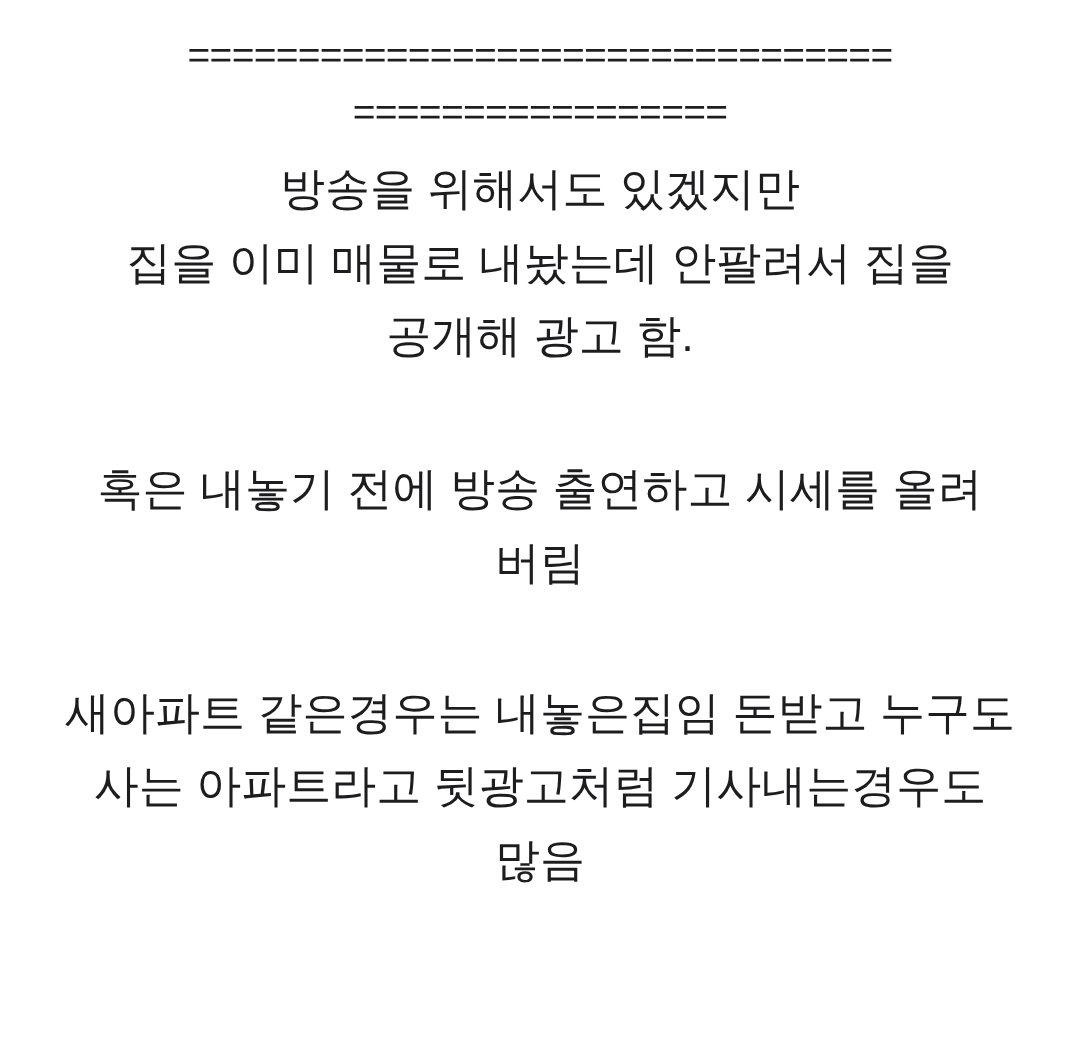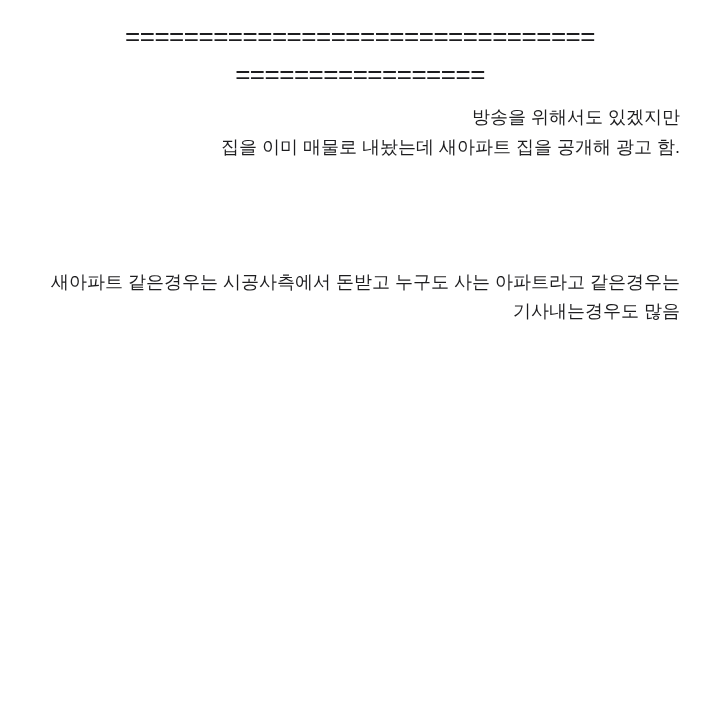--- a/index.html
+++ b/index.html
@@ -24,22 +24,22 @@
   .divider {
     text-align: center;
     font-size: 26px;
     line-height: 1.45;
     letter-spacing: -0.5px;
     color: #1d1d1f;
     word-break: break-all;
     font-family: "Liberation Sans", sans-serif;
   }
   .para {
-    text-align: right;
-    font-size: 18px;
+    text-align: center;
+    font-size: 30px;
     line-height: 1.62;
     color: #1d1d1f;
     margin: 0;
     word-break: keep-all;
   }
   .gap-small {
     height: 10px;
   }
   .gap-block {
     height: 54px;
@@ -52,22 +52,23 @@
 <body>
 
 <div class="page">
 
   <div class="divider">================================</div>
   <div class="divider">=================</div>
 
   <div class="gap-small"></div>
 
   <p class="para">방송을 위해서도 있겠지만</p>
-  <p class="para">집을 이미 매물로 내놨는데 새아파트 집을 공개해 광고 함.</p>
+  <p class="para">집을 이미 매물로 내놨는데 안팔려서 집을 공개해 광고 함.</p>
 
   <div class="gap-block"></div>
 
+  <p class="para">혹은 내놓기 전에 방송 출연하고 시세를 올려 버림</p>
 
   <div class="gap-block2"></div>
 
-  <p class="para">새아파트 같은경우는 시공사측에서 돈받고 누구도 사는 아파트라고 같은경우는 기사내는경우도 많음</p>
+  <p class="para">새아파트 같은경우는 내놓은집임 돈받고 누구도 사는 아파트라고 뒷광고처럼 기사내는경우도 많음</p>
 
 </div>
 
 </body></html>

